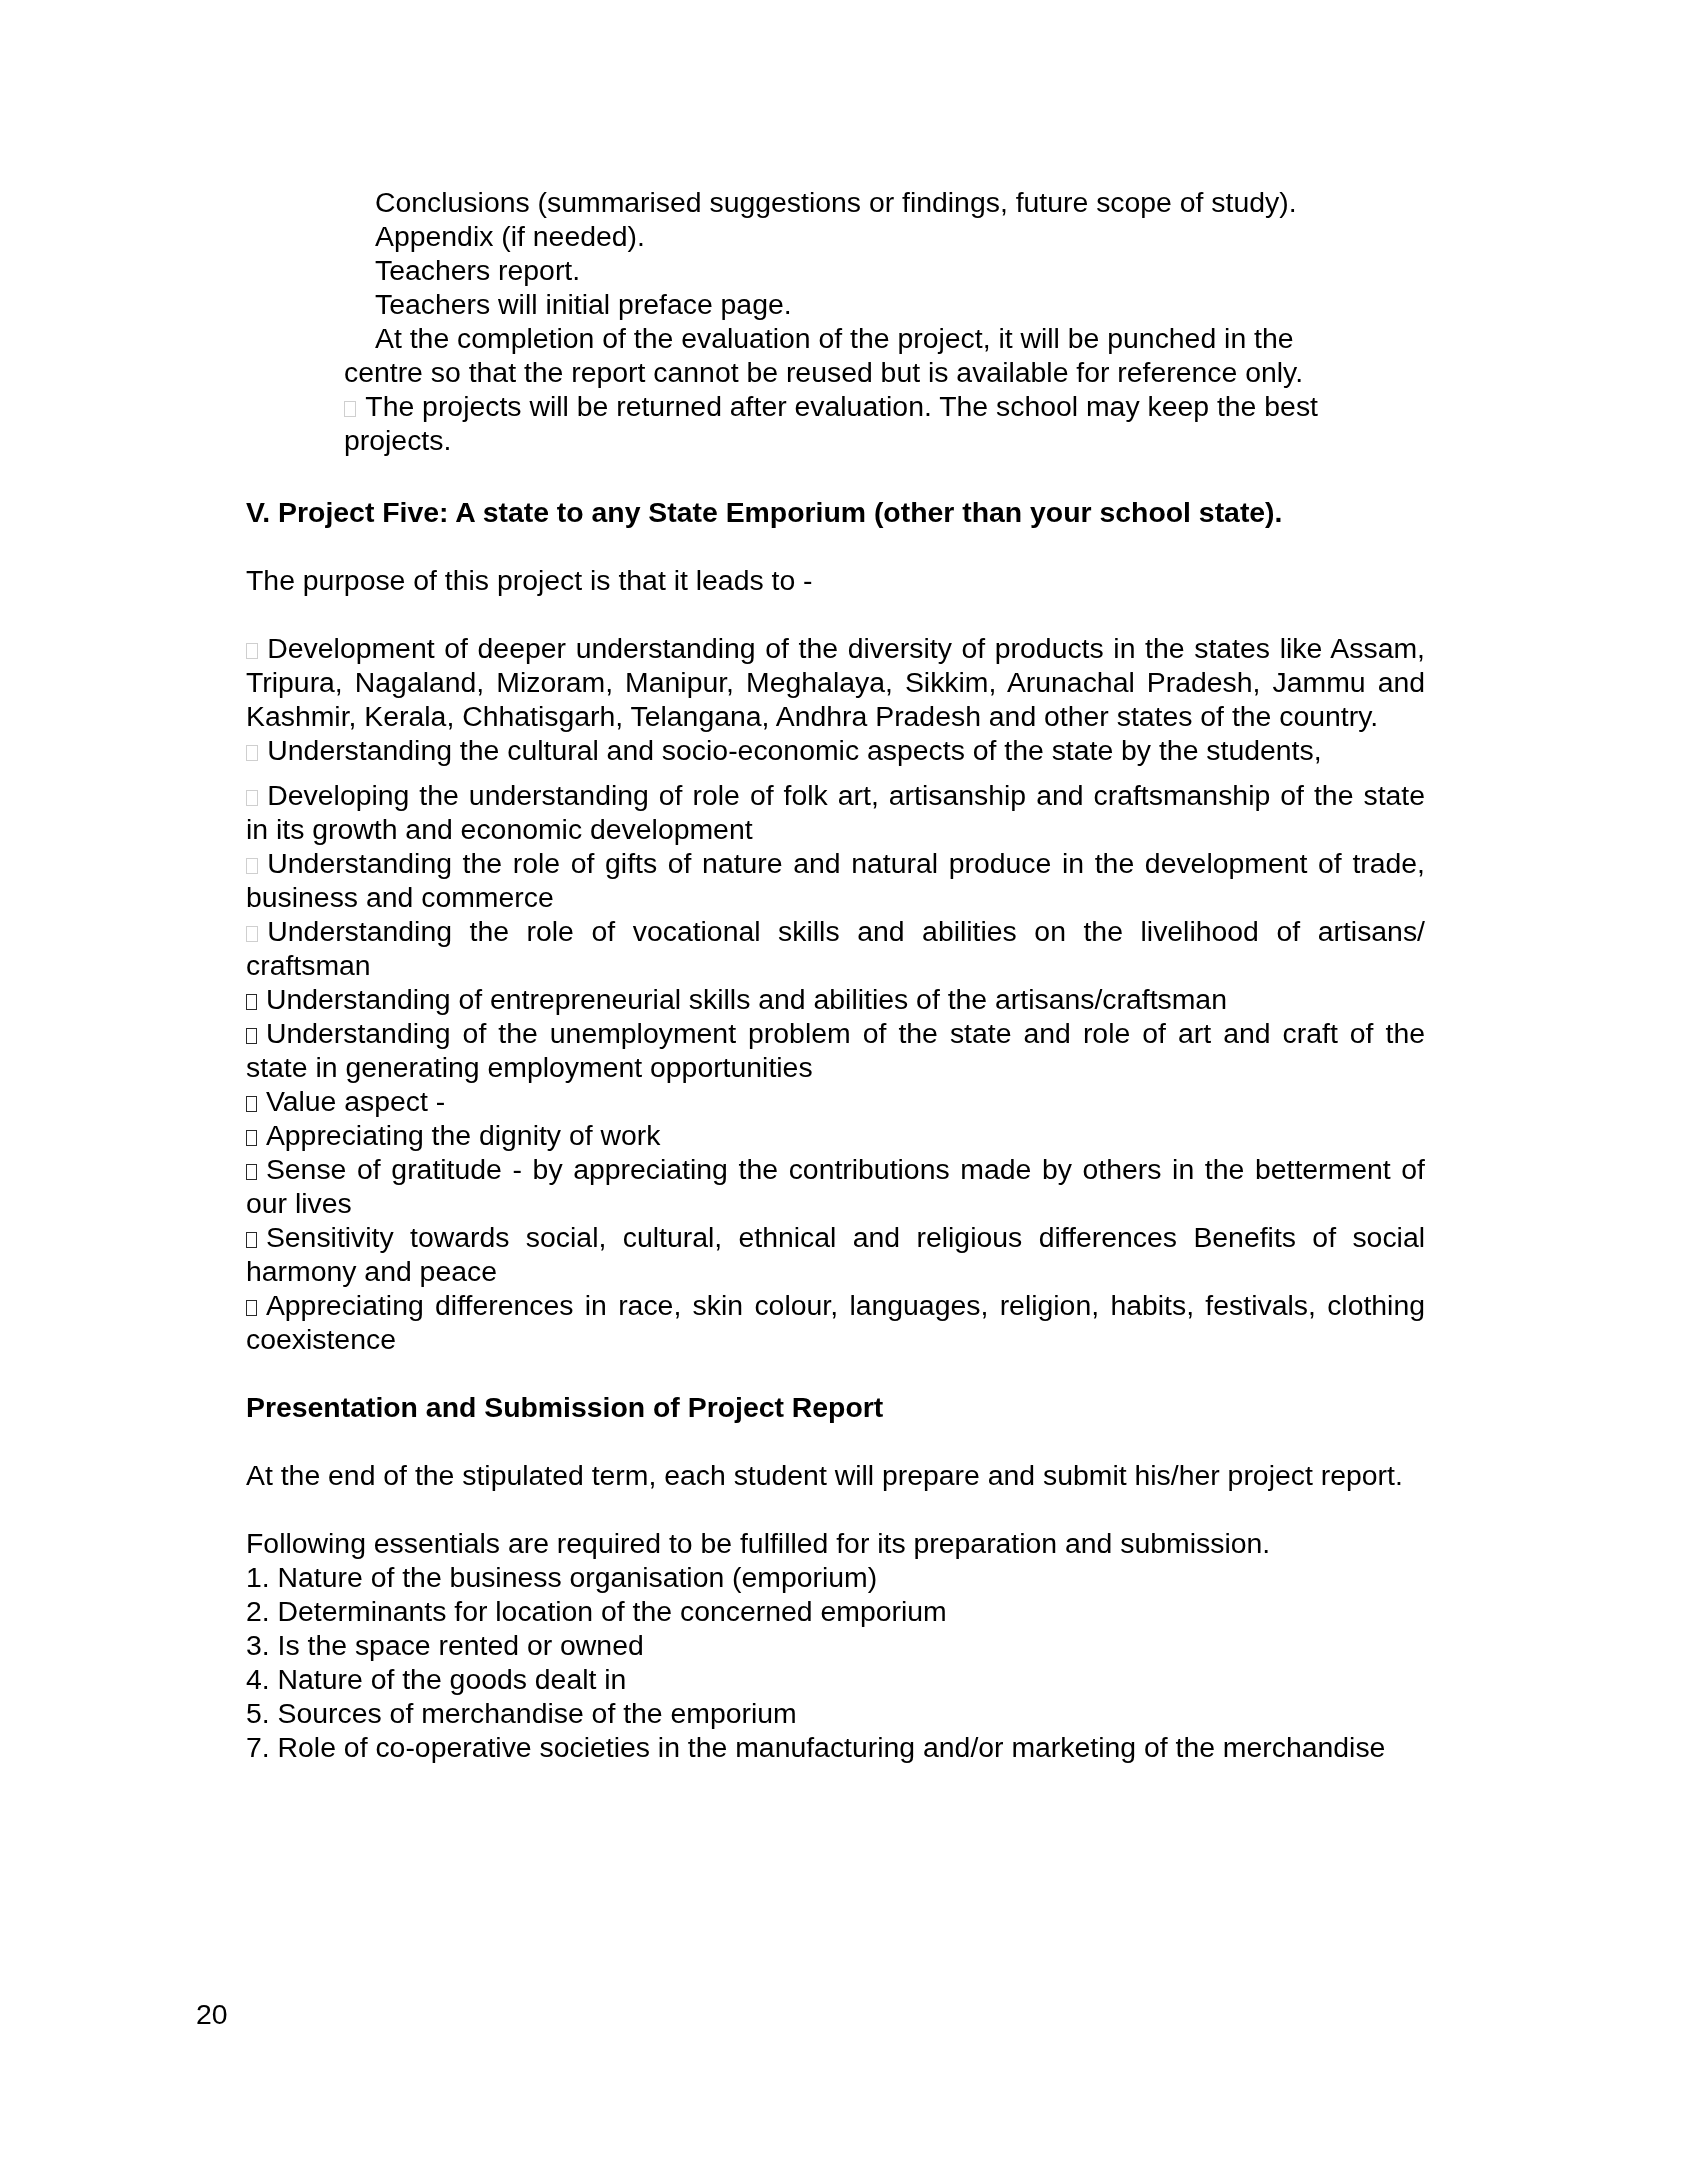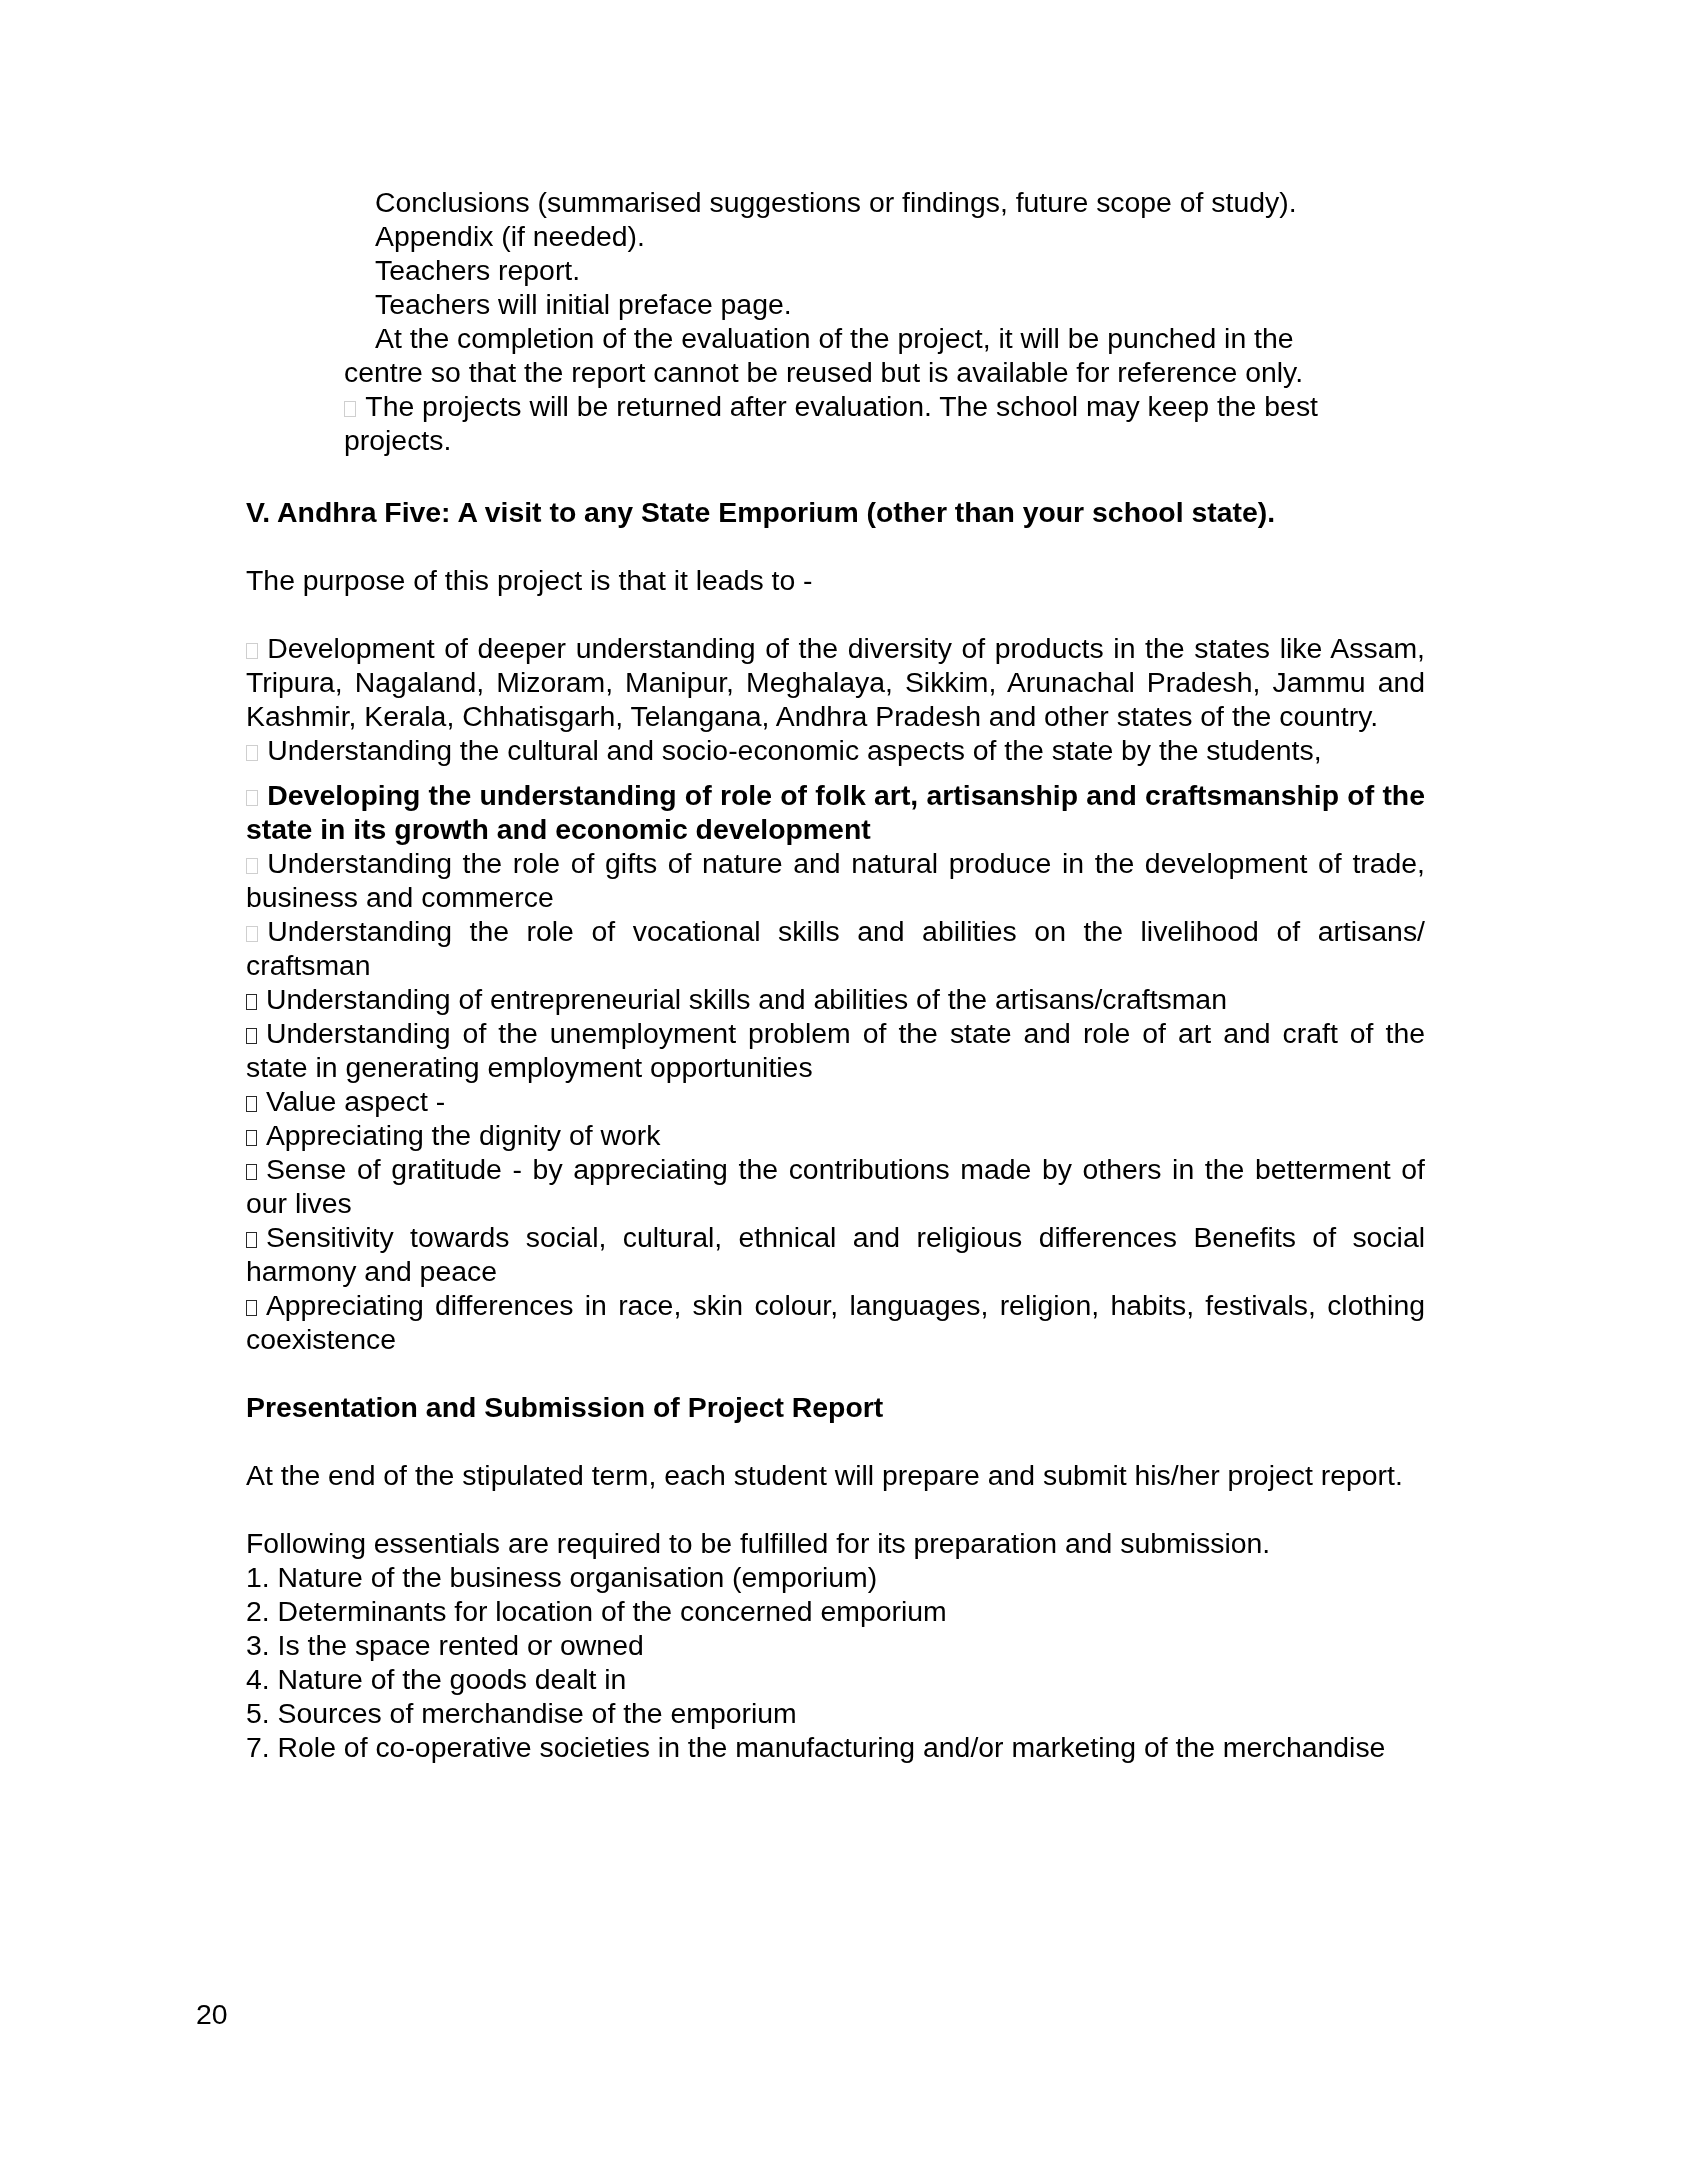--- a/index.html
+++ b/index.html
@@ -13,21 +13,21 @@
   .top-block .ind { padding-left: 31px; }
   .line { white-space: nowrap; }
   .main { position: absolute; left: 246px; top: 495px; width: 1179px; }
   .bold { font-weight: bold; }
   .gap1 { height: 34px; }
   .para { text-align: justify; text-align-last: left; }
   .bullet { display: inline-block; width: 12px; height: 16px; border: 1.3px solid #cfcfcf;
             box-sizing: border-box; margin-right: 9.3px; vertical-align: -1.3px; }
   .bullet.dark { border-color: #2a2a2a; width: 10.6px; height: 16px; }
   .blist .item { text-align: justify; text-align-last: left; }
-  .blist .item.space-before { margin-top: 10.6px; font-weight: bold; }
+  .blist .item.space-before { margin-top: 10.6px; }
   .num-list .item { }
   .num-list .item.just { text-align: justify; text-align-last: left; }
   .page-number { position: absolute; left: 196px; top: 1997px; }
 </style>
 </head>
 <body>
 
 <div class="page">
 
   <div class="top-block">
@@ -36,21 +36,21 @@
     <div class="line ind">Teachers report.</div>
     <div class="line ind">Teachers will initial preface page.</div>
     <div class="line ind">At the completion of the evaluation of the project, it will be punched in the</div>
     <div class="line">centre so that the report cannot be reused but is available for reference only.</div>
     <div style="width:1039px">
       <span class="bullet"></span><span>The projects will be returned after evaluation. The school may keep the best projects.</span>
     </div>
   </div>
 
   <div class="main">
-    <div class="bold line">V. Andhra Five: A visit to any State Emporium (other than your school state).</div>
+    <div class="bold line">V. Project Five: A state to any State Emporium (other than your school state).</div>
     <div class="gap1"></div>
     <div class="line">The purpose of this project is that it leads to -</div>
     <div class="gap1"></div>
 
     <div class="blist">
       <div class="item"><span class="bullet"></span><span>Development of deeper understanding of the diversity of products in the states like Assam, Tripura, Nagaland, Mizoram, Manipur, Meghalaya, Sikkim, Arunachal Pradesh, Jammu and Kashmir, Kerala, Chhatisgarh, Telangana, Andhra Pradesh and other states of the country.</span></div>
       <div class="item"><span class="bullet"></span><span>Understanding the cultural and socio-economic aspects of the state by the students,</span></div>
       <div class="item space-before"><span class="bullet"></span><span>Developing the understanding of role of folk art, artisanship and craftsmanship of the state in its growth and economic development</span></div>
       <div class="item"><span class="bullet"></span><span>Understanding the role of gifts of nature and natural produce in the development of trade, business and commerce</span></div>
       <div class="item"><span class="bullet"></span><span>Understanding the role of vocational skills and abilities on the livelihood of artisans/ craftsman</span></div>

